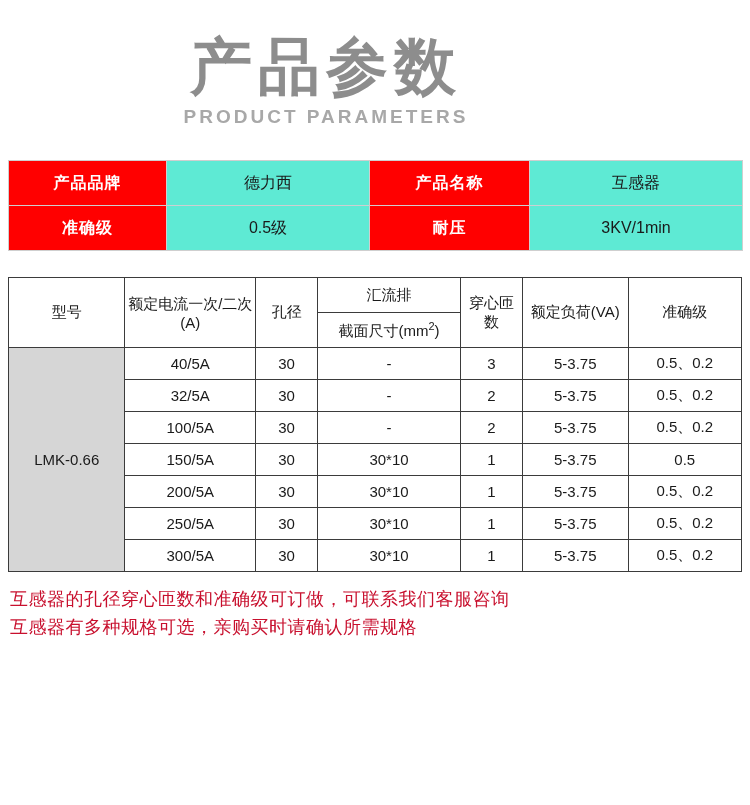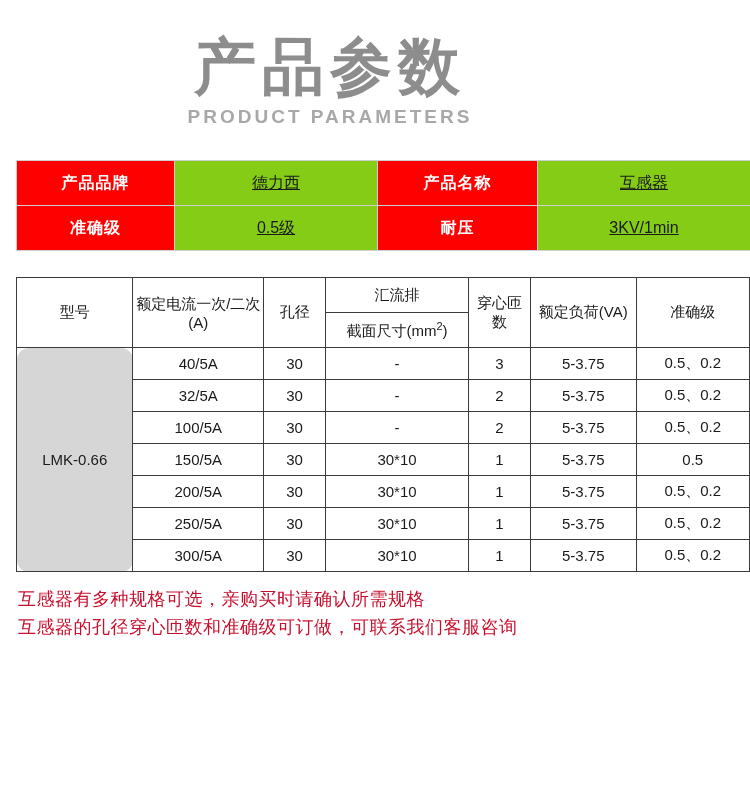--- a/index.html
+++ b/index.html
@@ -12,21 +12,20 @@
     height: 805px;
     font-family: "Liberation Sans", "DejaVu Sans", sans-serif;
     color: #1a1a1a;
     overflow: hidden;
   }
   .page {
     position: relative;
     width: 652px;
     height: 805px;
     box-sizing: border-box;
-    padding-left: 8px;
   }
 
   
   .header {
     text-align: center;
     padding-top: 36px;
   }
   .header-title {
     font-size: 62px;
     font-weight: bold;
@@ -61,23 +60,22 @@
     margin-left: 16px;
   }
   .spec-label {
     background: #ff0000;
     color: #ffffff;
     font-weight: bold;
     font-size: 16px;
     letter-spacing: 1px;
   }
   .spec-value {
-    background: #84cc16;
+    background: #5eead4;
     color: #1a1a1a;
-    text-decoration: underline;
   }
   .col-l1 { width: 158px; }
   .col-v1 { width: 203px; }
   .col-l2 { width: 160px; }
   .col-v2 { width: 213px; }
 
   
   .data-wrap {
     margin: 26px 8px 0 8px;
     width: 734px;
@@ -107,21 +105,20 @@
   .hdr-current { width: 130px; }
   .hdr-hole    { width: 62px; }
   .hdr-bus     { width: 142px; }
   .hdr-turns   { width: 62px; }
   .hdr-load    { width: 105px; }
   .hdr-acc     { width: 113px; }
 
   .model-cell {
     background: #d6d6d6;
     font-size: 17px;
-    border-radius: 12px;
   }
   .sup { font-size: 11px; vertical-align: super; }
 
   
   .notes {
     margin: 14px 10px 0 10px;
     color: #c8102e;
     font-size: 18px;
     line-height: 1.55;
   }
@@ -241,17 +238,17 @@
           <td>30*10</td>
           <td>1</td>
           <td>5-3.75</td>
           <td>0.5、0.2</td>
         </tr>
       </tbody>
     </table>
   </div>
 
   <div class="notes">
+    <div>互感器的孔径穿心匝数和准确级可订做，可联系我们客服咨询</div>
     <div>互感器有多种规格可选，亲购买时请确认所需规格</div>
-    <div>互感器的孔径穿心匝数和准确级可订做，可联系我们客服咨询</div>
   </div>
 
 </div>
 
 </body></html>

